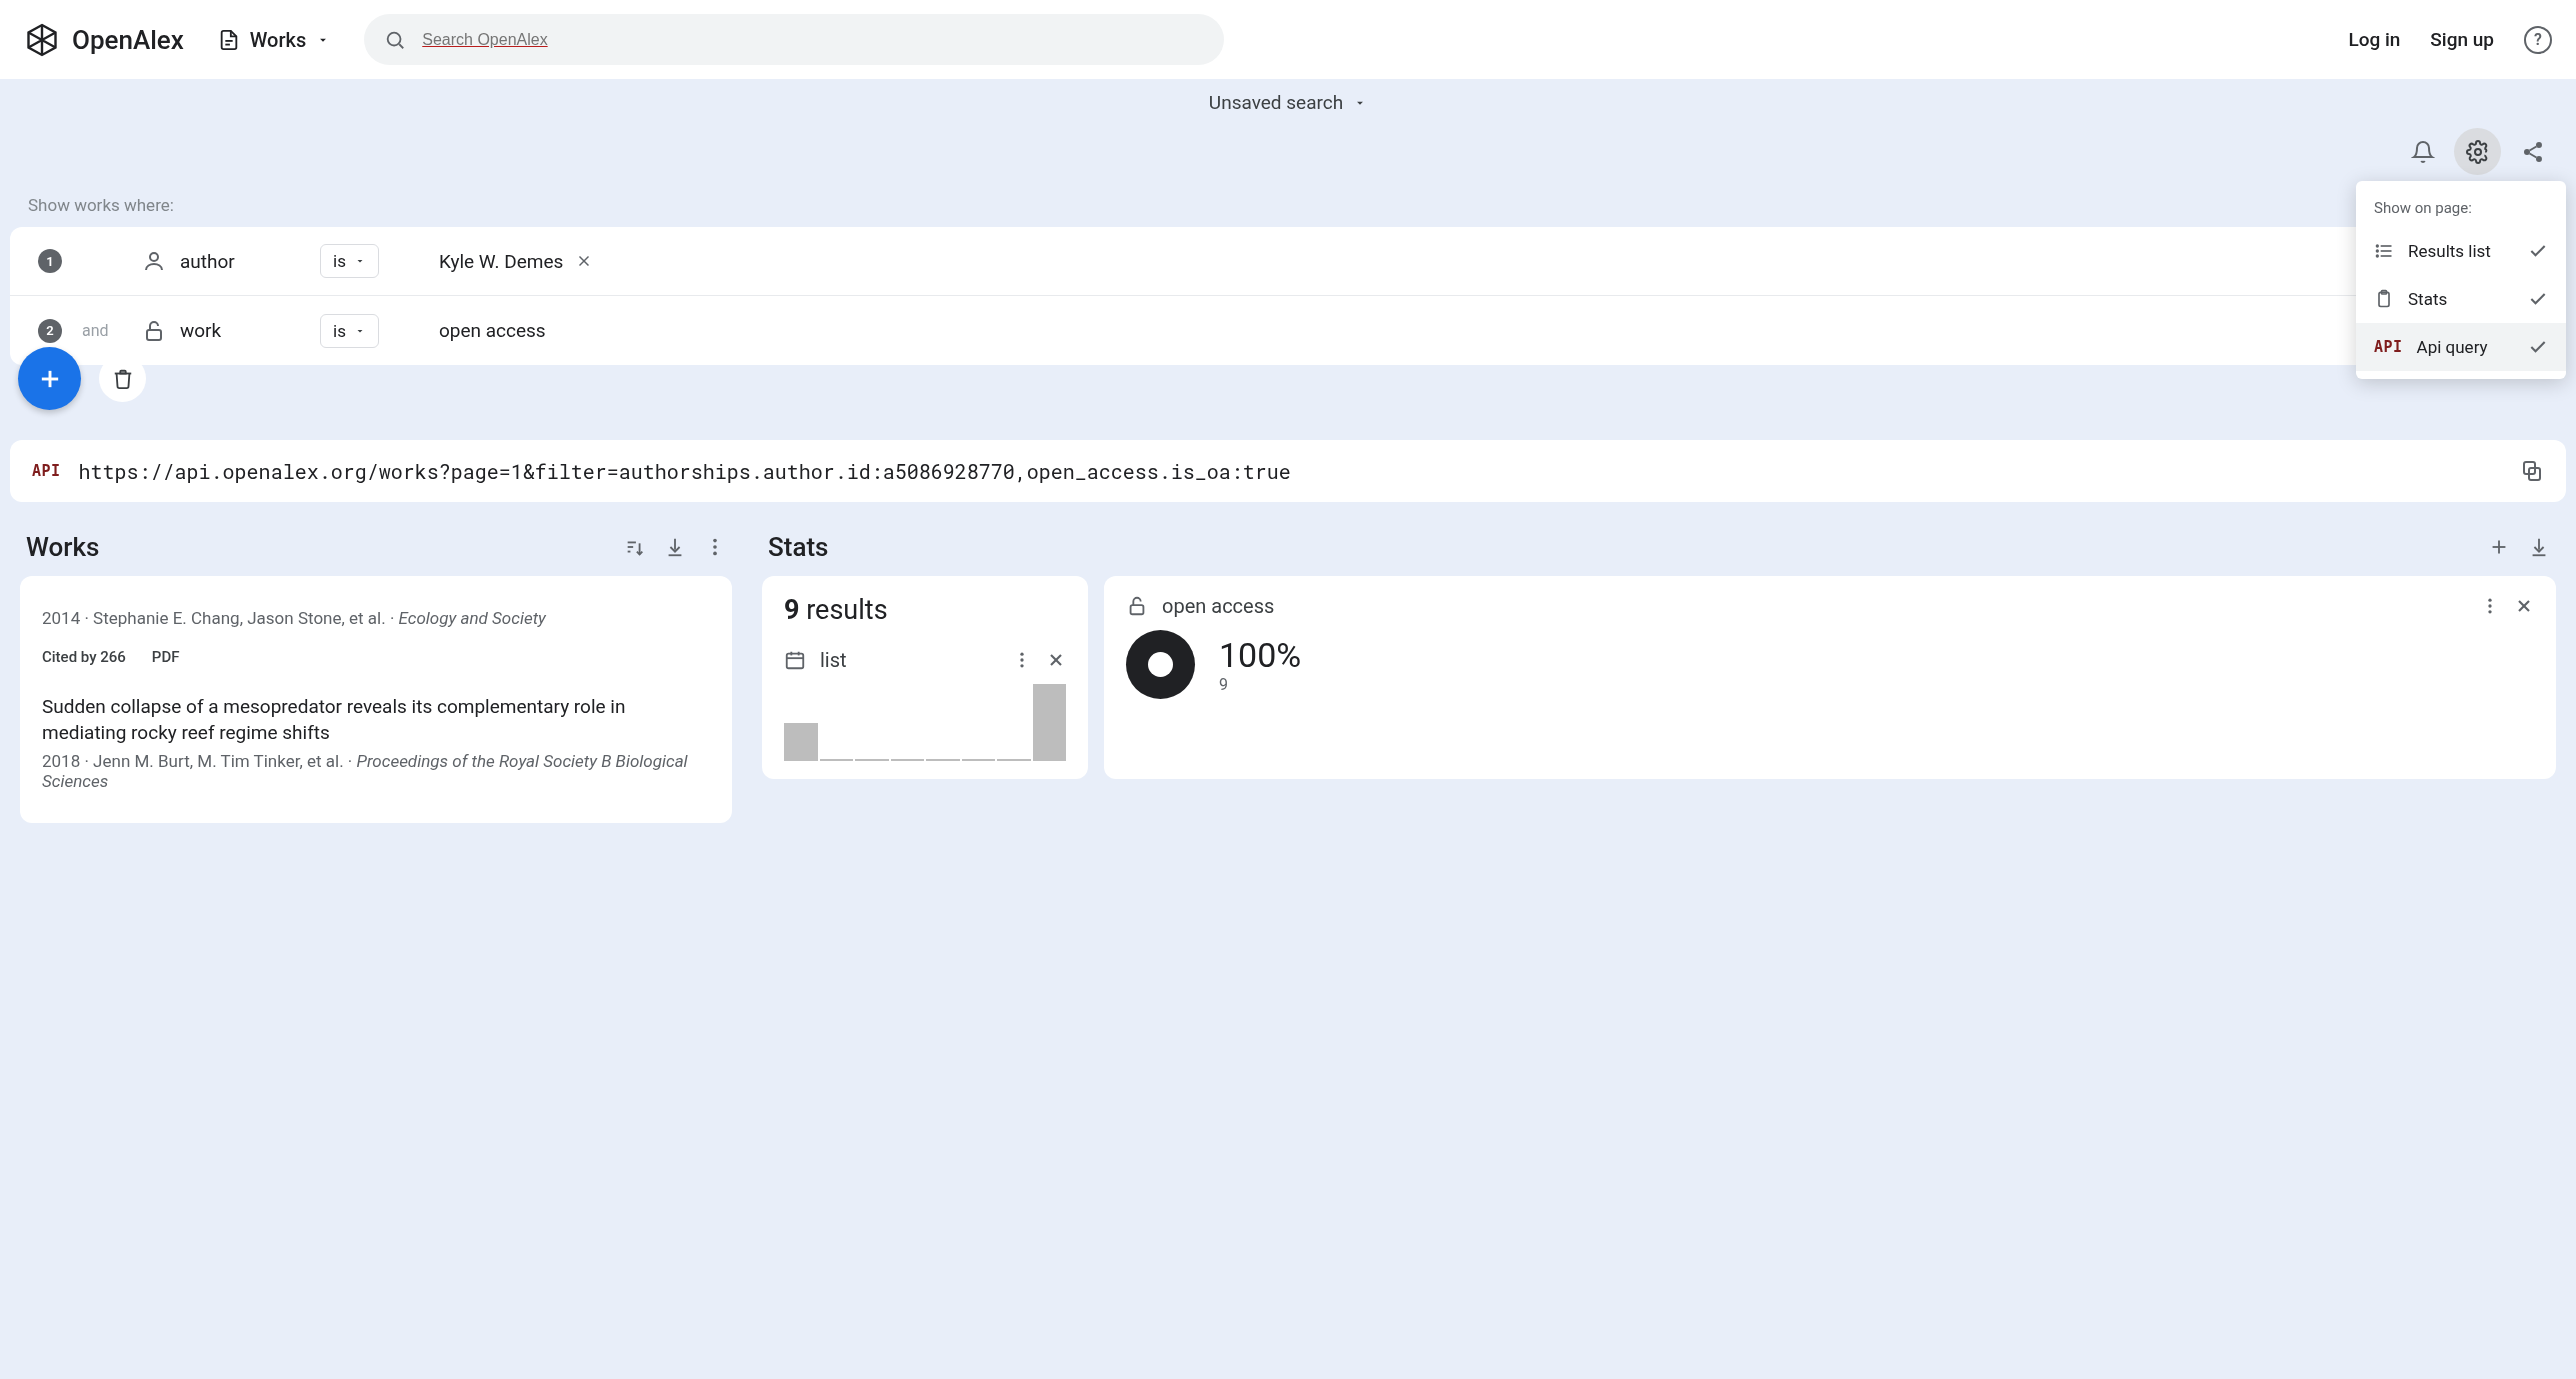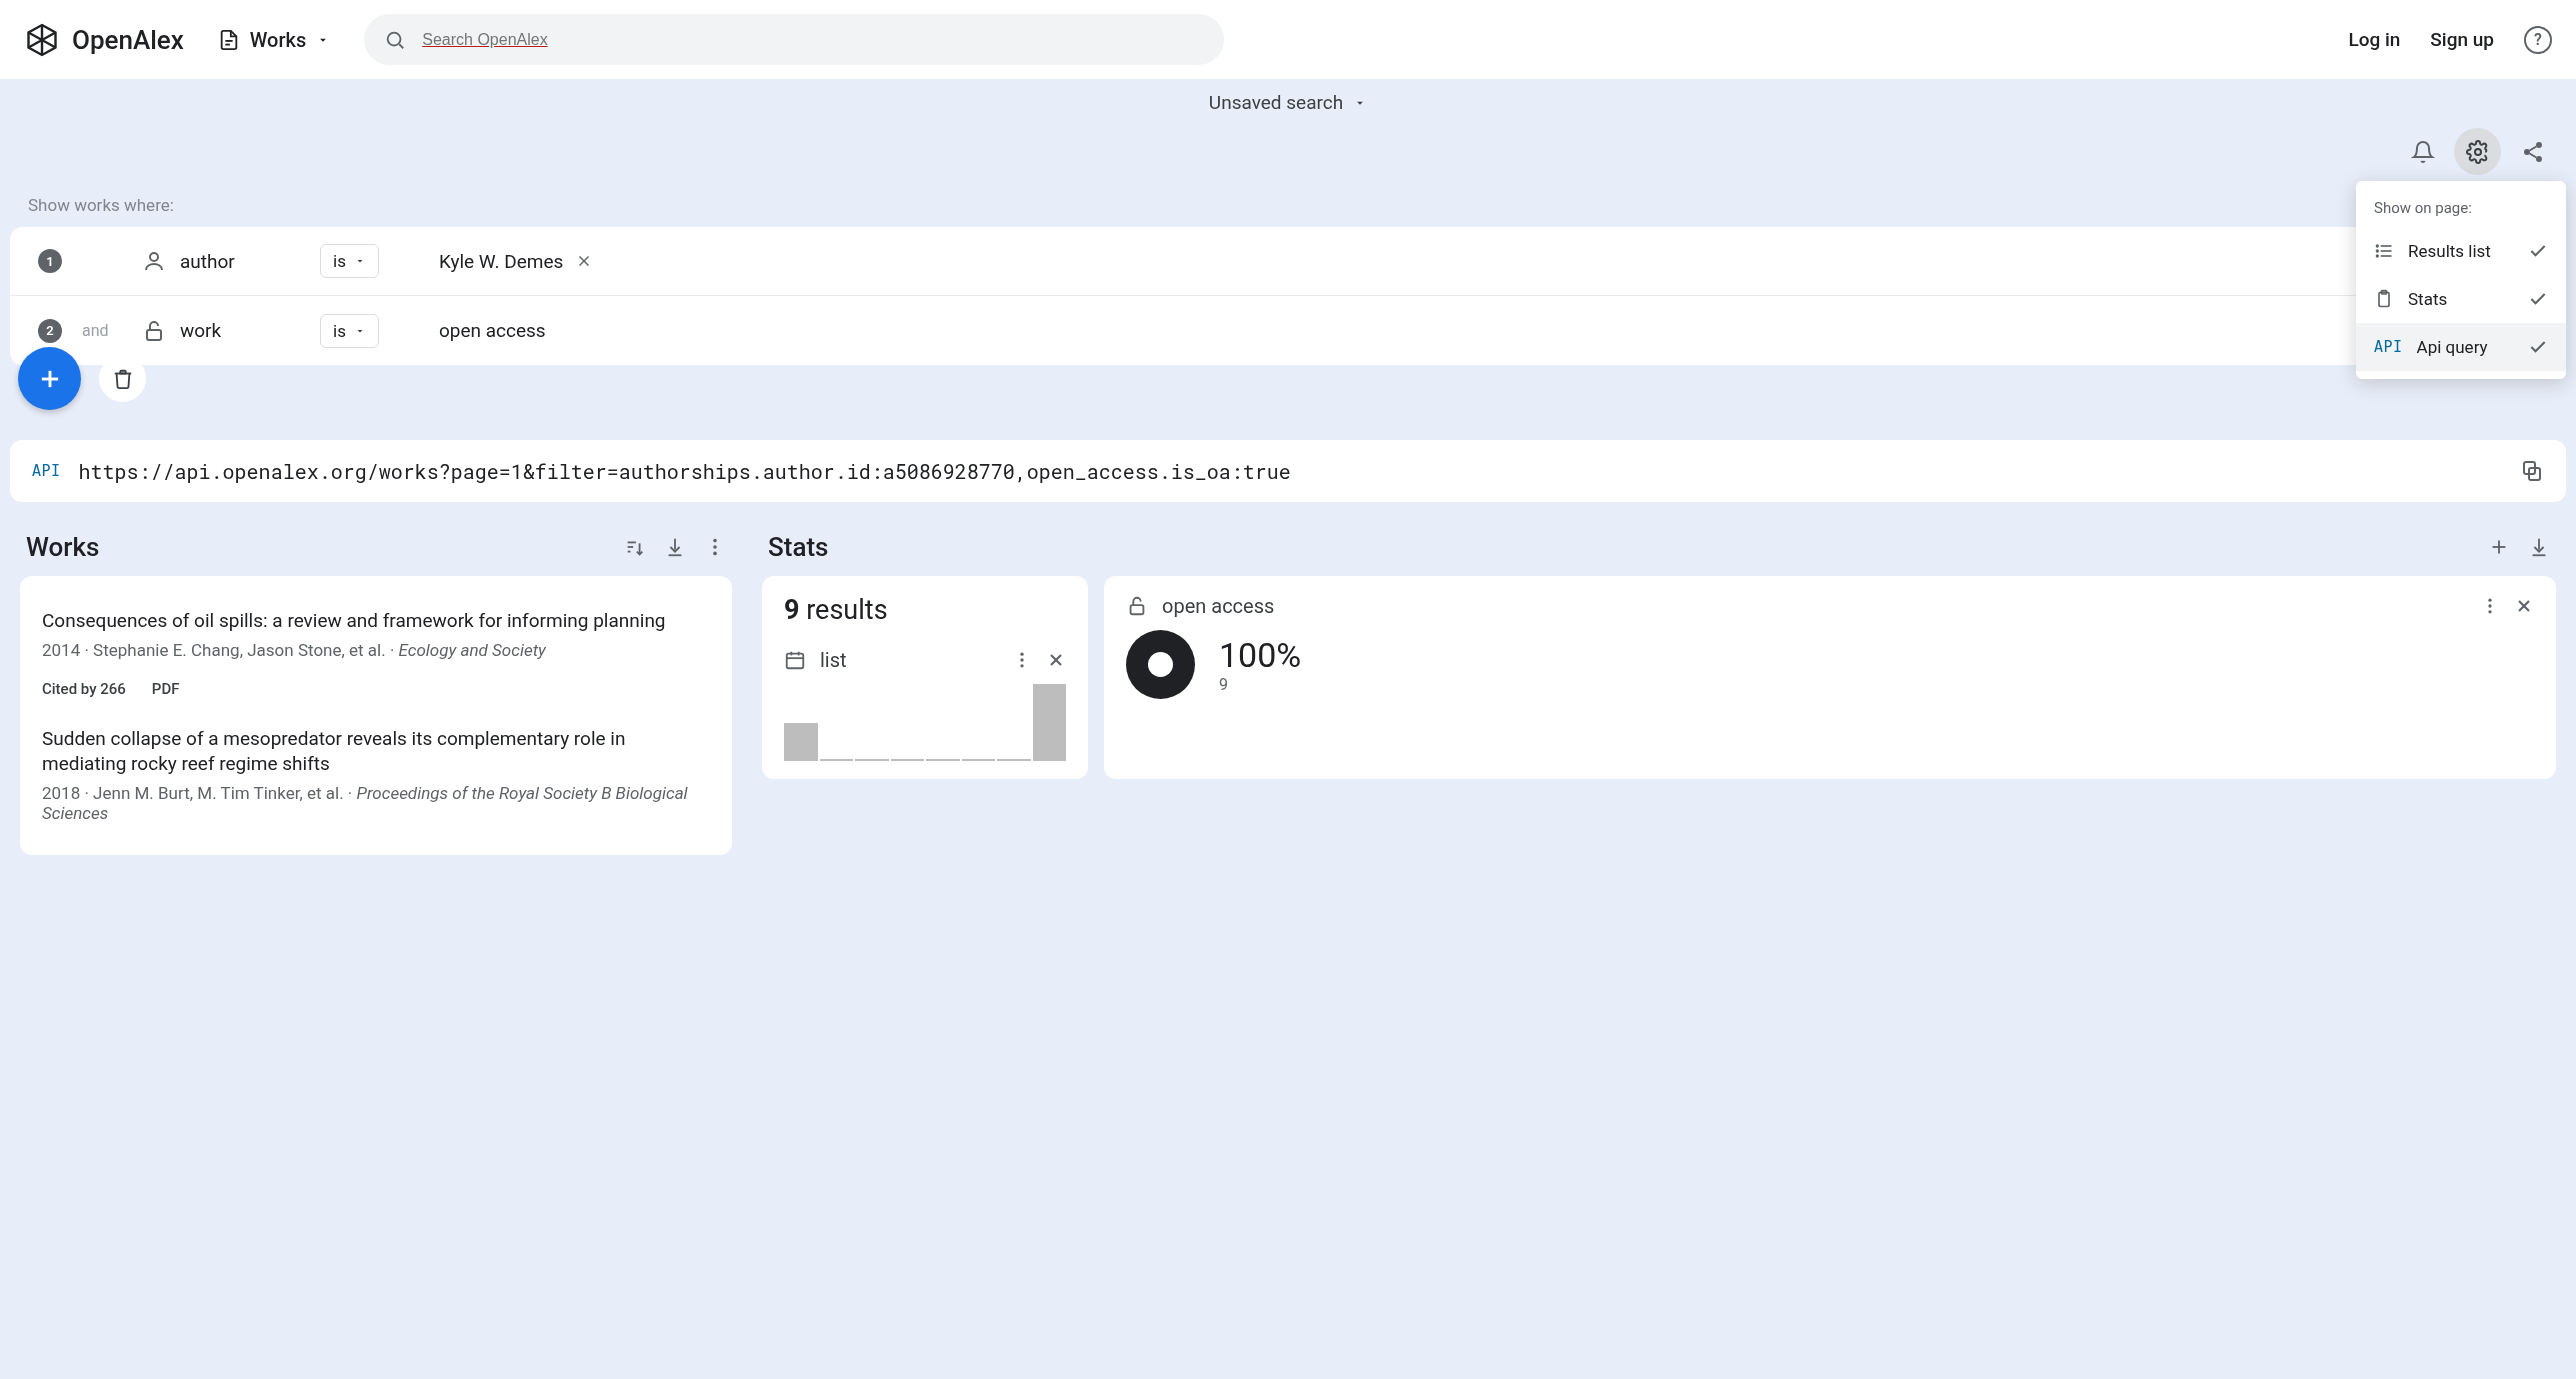--- a/index.html
+++ b/index.html
@@ -35,21 +35,21 @@
 .op-select { border: 1px solid #dadce0; border-radius: 6px; padding: 6px 12px; font-size: 17px; display: flex; align-items: center; gap: 8px; cursor: pointer; }
 .value-area { display: flex; align-items: center; gap: 10px; font-size: 19px; margin-left: 40px; }
 .chip-x { width: 22px; height: 22px; display: flex; align-items: center; justify-content: center; cursor: pointer; color: #5f6368; }
 
 .below-filters { display: flex; align-items: center; gap: 18px; padding: 0 10px; margin-top: -18px; }
 .fab { width: 63px; height: 63px; border-radius: 50%; background: #1a73e8; color: #fff; display: flex; align-items: center; justify-content: center; font-size: 32px; cursor: pointer; box-shadow: 0 3px 6px rgba(0,0,0,.2); margin-left: 8px; }
 .trash-btn { width: 47px; height: 47px; border-radius: 50%; background: #fff; display: flex; align-items: center; justify-content: center; cursor: pointer; color: #3c4043; }
 
 
 .api-card { background: #fff; border-radius: 12px; margin: 30px 10px 0; padding: 18px 22px; display: flex; align-items: center; gap: 18px; }
-.api-badge { font-family: monospace; font-size: 15px; font-weight: 400; color: #0369a1; letter-spacing: 0.5px; }
+.api-badge { font-family: monospace; font-size: 15px; font-weight: 700; color: #7f1d1d; letter-spacing: 0.5px; }
 .api-url { font-family: "Roboto Mono", Menlo, monospace; font-size: 20px; flex: 1; white-space: nowrap; overflow: hidden; text-overflow: ellipsis; }
 .copy-btn { color: #5f6368; cursor: pointer; }
 
 
 .columns { display: flex; gap: 30px; padding: 30px 20px 0; align-items: flex-start; }
 .col { display: flex; flex-direction: column; gap: 14px; }
 .col-works { flex: 0 0 712px; }
 .col-stats { flex: 1; }
 
 .col-head { display: flex; align-items: center; gap: 20px; padding: 0 6px; }
@@ -313,21 +313,20 @@
               <circle cx="12" cy="5" r="2"></circle>
               <circle cx="12" cy="12" r="2"></circle>
               <circle cx="12" cy="19" r="2"></circle>
             </svg>
         </span>
       </div>
     </div>
 
     <div class="card">
       <div class="work-item">
-        <div class="work-title">Consequences of oil spills: a review and framework for informing planning</div>
         <div class="work-meta">
           <span>2014</span> · <span>Stephanie E. Chang, Jason Stone, et al.</span> · <span class="ital">Ecology and Society</span>
         </div>
         <div class="work-actions">
           <span>Cited by 266</span>
           <span>PDF</span>
         </div>
       </div>
 
       <div class="work-item">

